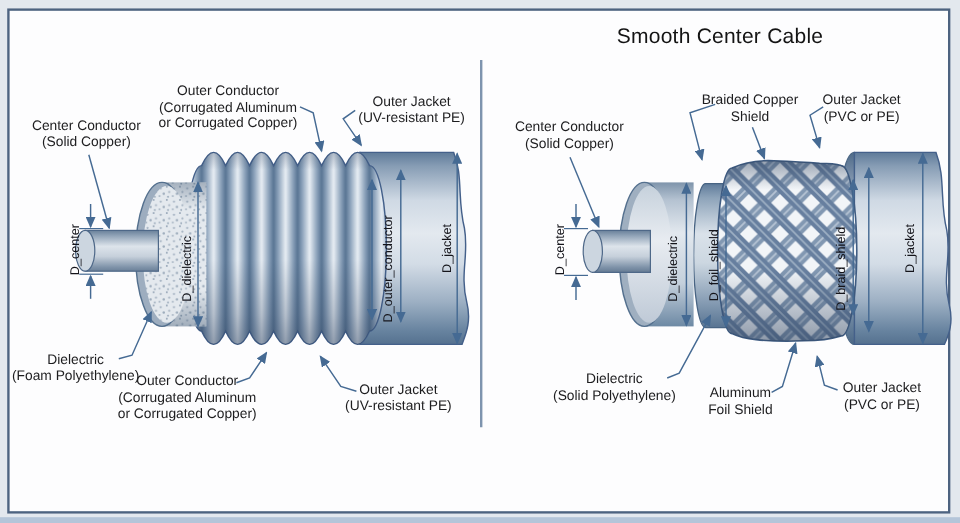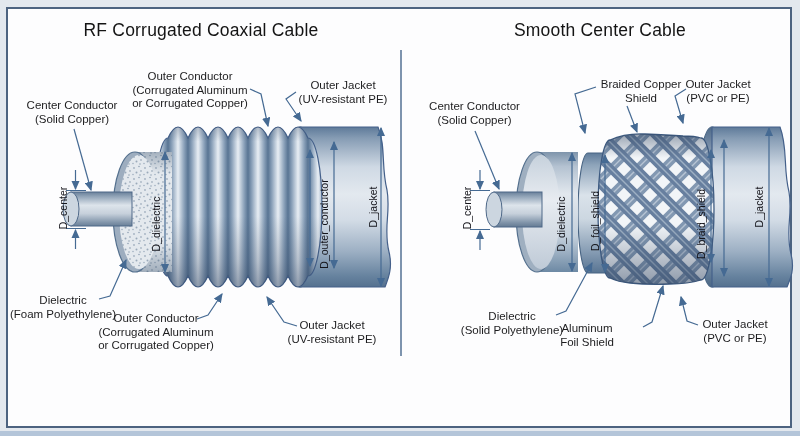--- a/index.html
+++ b/index.html
@@ -205,47 +205,46 @@
       <polyline points="475,131 499,189" marker-end="url(#arrow)"></polyline>
       <polyline points="596,87 575,94 585,133" marker-end="url(#arrow)"></polyline>
       <polyline points="627,106 637,132" marker-end="url(#arrow)"></polyline>
       <polyline points="686,89 675,96 683,123" marker-end="url(#arrow)"></polyline>
       <polyline points="556,315 566,311 592,263" marker-end="url(#arrow)"></polyline>
       <polyline points="643,327 652,322 663,286" marker-end="url(#arrow)"></polyline>
       <polyline points="698,325 687,321 681,297" marker-end="url(#arrow)"></polyline>
     </g>
   </svg>
 
-  <div class="title" style="left:51px;top:20px;width:300px">RF Corrugated Coaxial Cable</div>
   <div class="title" style="left:450px;top:20px;width:300px">Smooth Center Cable</div>
 
   <div class="lbl" style="left:8px;top:99px;width:128px">Center Conductor
 (Solid Copper)</div>
   <div class="lbl" style="left:116px;top:70px;width:148px">Outer Conductor
 (Corrugated Aluminum
 or Corrugated Copper)</div>
   <div class="lbl" style="left:287px;top:79px;width:112px">Outer Jacket
 (UV-resistant PE)</div>
   <div class="lbl" style="left:2px;top:294px;width:122px">Dielectric
 (Foam Polyethylene)</div>
   <div class="lbl" style="left:82px;top:312px;width:148px">Outer Conductor
 (Corrugated Aluminum
 or Corrugated Copper)</div>
   <div class="lbl" style="left:276px;top:319px;width:112px">Outer Jacket
 (UV-resistant PE)</div>
 
   <div class="lbl" style="left:412px;top:100px;width:125px">Center Conductor
 (Solid Copper)</div>
-  <div class="lbl" style="left:580px;top:78px;width:122px">Braided Copper
+  <div class="lbl" style="left:564px;top:78px;width:122px">Braided Copper
 Shield</div>
   <div class="lbl" style="left:662px;top:78px;width:112px">Outer Jacket
 (PVC or PE)</div>
   <div class="lbl" style="left:446px;top:310px;width:132px">Dielectric
 (Solid Polyethylene)</div>
-  <div class="lbl" style="left:526px;top:322px;width:122px">Aluminum
+  <div class="lbl" style="left:556px;top:322px;width:122px">Aluminum
 Foil Shield</div>
   <div class="lbl" style="left:678px;top:318px;width:114px">Outer Jacket
 (PVC or PE)</div>
 
   <div class="dim" style="left:18px;top:201px;width:90px">D_center</div>
   <div class="dim" style="left:101px;top:217px;width:110px">D_dielectric</div>
   <div class="dim" style="left:259px;top:217px;width:130px">D_outer_conductor</div>
   <div class="dim" style="left:323px;top:200px;width:100px">D_jacket</div>
 
   <div class="dim" style="left:422px;top:201px;width:90px">D_center</div>

